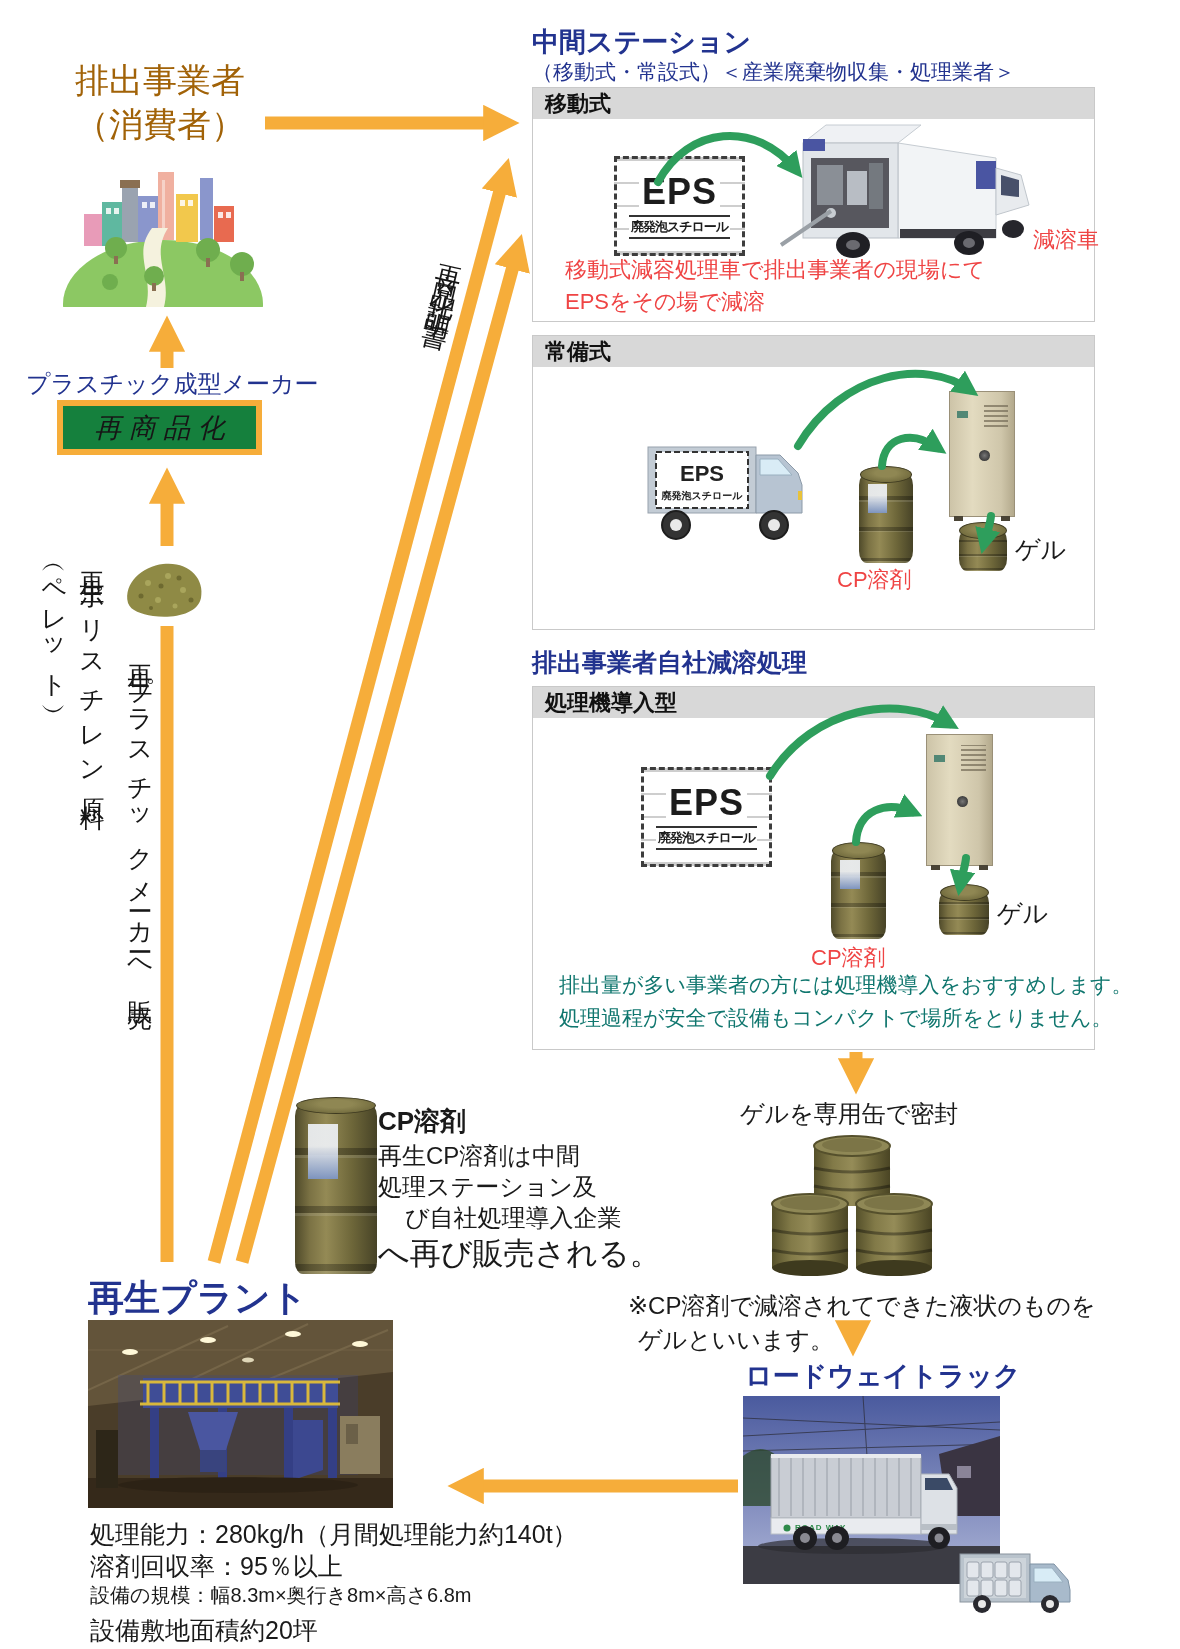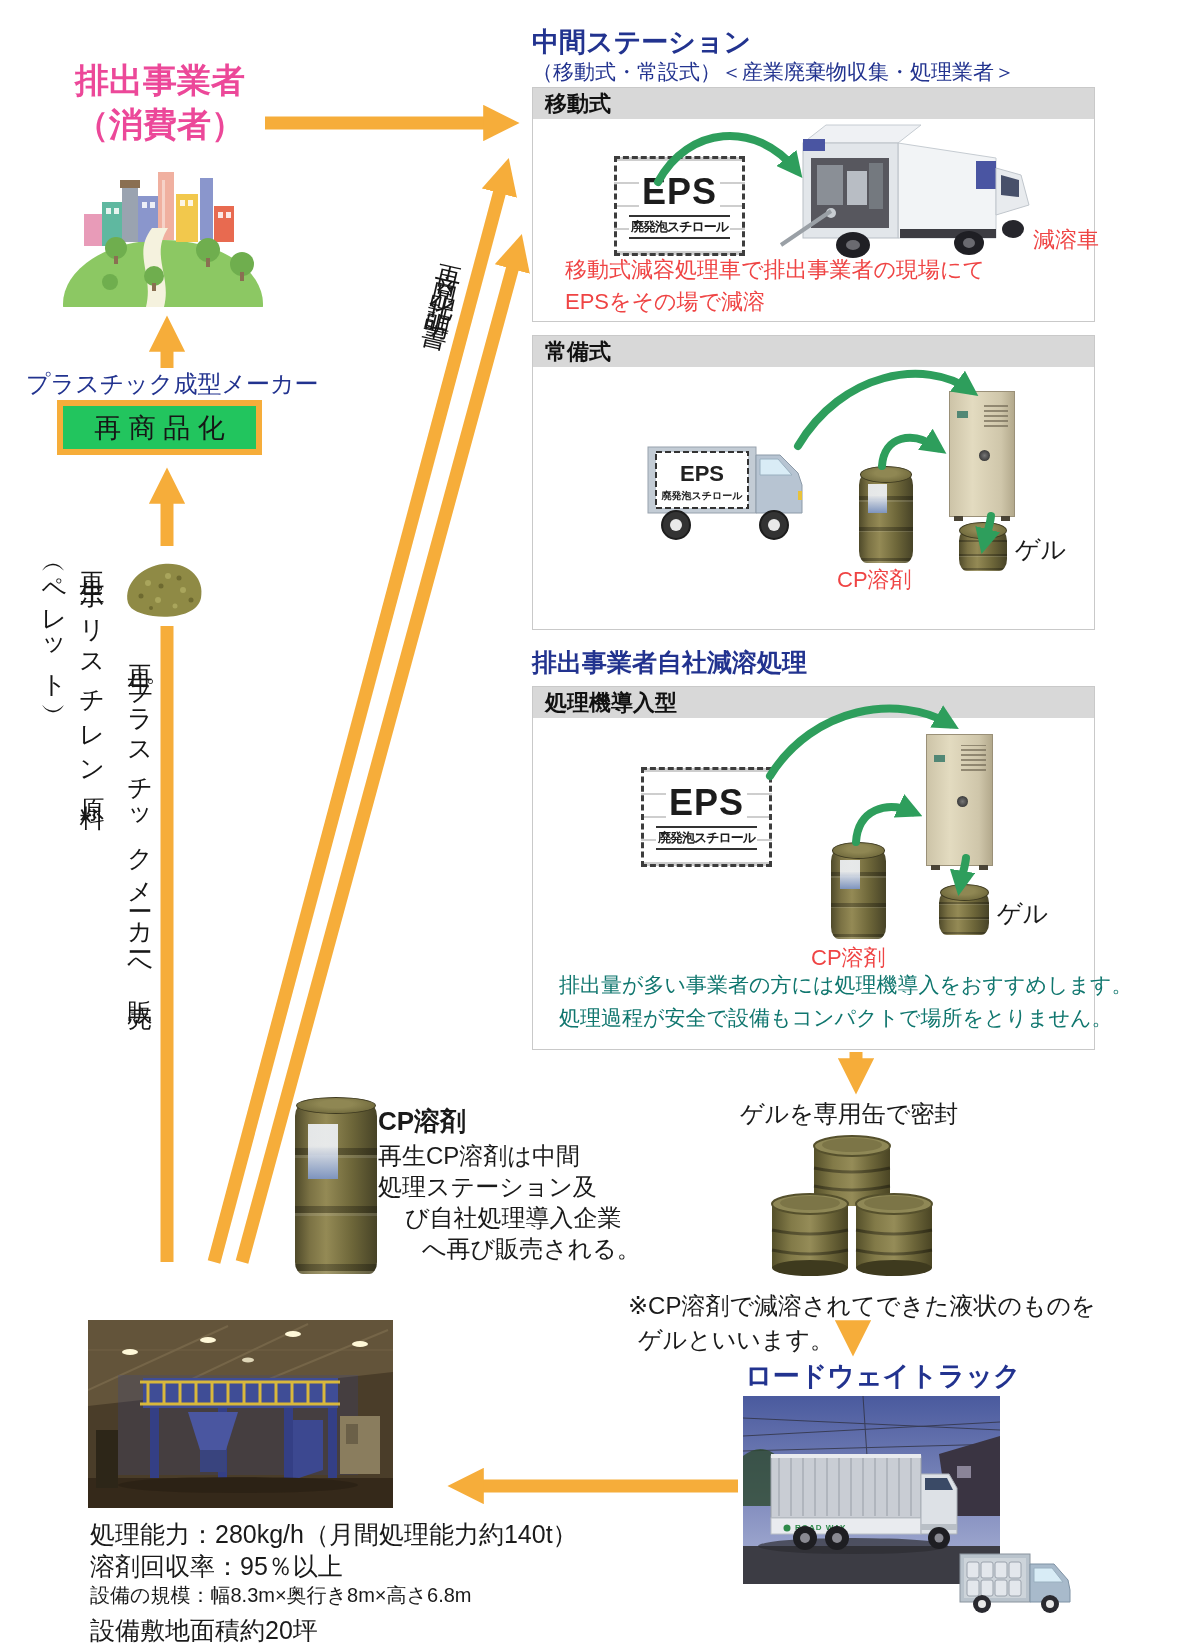--- a/index.html
+++ b/index.html
@@ -71,21 +71,21 @@
       <path d="M658,182 C688,126 756,120 796,170" marker-end="url(#gh)"></path>
       <path d="M798,446 C842,372 925,358 970,390" marker-end="url(#gh)"></path>
       <path d="M882,466 C884,436 912,430 938,448" marker-end="url(#gh)"></path>
       <path d="M991,516 C990,526 987,532 984,544" marker-end="url(#gh)"></path>
       <path d="M770,776 C814,706 898,694 950,724" marker-end="url(#gh)"></path>
       <path d="M856,842 C858,810 886,800 913,812" marker-end="url(#gh)"></path>
       <path d="M966,858 C965,868 962,874 960,886" marker-end="url(#gh)"></path>
     </g>
   </svg>
 
-  <div class="abs" style="left:55px;top:58px;width:210px;text-align:center;font-size:34px;font-weight:bold;line-height:44px;color:#ec4899;z-index:2;">
+  <div class="abs" style="left:55px;top:58px;width:210px;text-align:center;font-size:34px;font-weight:normal;line-height:44px;color:#a16207;z-index:2;">
     <div>排出事業者</div>
     <div>（消費者）</div>
   </div>
 
   <svg class="abs photo" style="left:58px;top:152px;" width="210" height="155" viewBox="0 0 210 155">
     <ellipse cx="105" cy="152" rx="100" ry="64" fill="#8CC863"></ellipse>
     <rect x="26" y="62" width="18" height="32" fill="#E89BB8"></rect>
     <rect x="44" y="50" width="22" height="44" fill="#5FB8A0"></rect>
     <rect x="64" y="34" width="16" height="56" fill="#9AA3B0"></rect>
     <rect x="62" y="28" width="20" height="8" fill="#8a6f52"></rect>
@@ -114,22 +114,22 @@
       <circle cx="184" cy="112" r="12" fill="#6FAE4E"></circle>
         <rect x="182" y="120" width="4" height="9" fill="#8a6f52"></rect>
       <circle cx="96" cy="124" r="10" fill="#6FAE4E"></circle>
         <rect x="94" y="131" width="4" height="8" fill="#8a6f52"></rect>
       <circle cx="52" cy="130" r="8" fill="#6FAE4E"></circle>
     </g>
   </svg>
 
   <div class="abs bluereg label" style="left:26px;top:368px;font-size:24px;z-index:2;">プラスチック成型メーカー</div>
 
-  <div class="abs" style="left:57px;top:400px;width:193px;height:43px;border:6px solid #F6AD3A;background:#22c55e;
-       display:flex;align-items:center;justify-content:center;z-index:2;">
+  <div class="abs" style="left:57px;top:400px;width:193px;height:43px;border:6px solid #F6AD3A;background:#15803d;
+       display:flex;align-items:center;justify-content:center;z-index:2;font-style:italic;">
     <span style="font-size:27px;color:#161616;white-space:nowrap;">再 商 品 化</span>
   </div>
 
   <div class="abs photo" style="left:113px;top:548px;width:100px;height:78px;background:#fff;z-index:6;">
     <svg width="100" height="78" viewBox="0 0 100 78">
       <path d="M15,55 C10,35 30,18 50,16 C75,13 92,30 88,50 C85,66 60,71 40,68 C28,66 18,63 15,55 Z" fill="#8f8a45"></path>
       <g fill="#a9a55c">
           <circle cx="35" cy="35" r="3"></circle>
           <circle cx="55" cy="28" r="3"></circle>
           <circle cx="70" cy="42" r="3"></circle>
@@ -356,22 +356,23 @@
       <circle cx="92" cy="58" r="4" fill="#e8e8e8"></circle>
   </svg>
 
   <div class="drum" style="left:295px;top:1104px;width:82px;height:170px;z-index:2;">
       <div class="tag"></div>
     </div>
   <div class="abs label" style="left:378px;top:1104px;font-size:26px;font-weight:bold;z-index:2;">CP溶剤</div>
   <div class="abs label" style="left:378px;top:1140px;font-size:24px;z-index:2;">再生CP溶剤は中間</div>
   <div class="abs label" style="left:378px;top:1171px;font-size:24px;z-index:2;">処理ステーション及</div>
   <div class="abs label" style="left:378px;top:1202px;font-size:24px;z-index:2;margin-left:27px;">び自社処理導入企業</div>
-  <div class="abs label" style="left:378px;top:1233px;font-size:24px;z-index:2;padding-left:44px;">へ再び販売される。</div>
-
+  <div class="abs label" style="left:378px;top:1233px;font-size:31px;z-index:2;">へ再び販売される。</div>
+
+  <div class="abs blue label" style="left:88px;top:1274px;font-size:36px;z-index:2;">再生プラント</div>
 
   <svg class="abs photo" style="left:88px;top:1320px;" width="305" height="188" viewBox="0 0 305 188">
     <rect width="305" height="188" fill="#4a3d29"></rect>
     <polygon points="0,0 305,0 305,52 0,86" fill="#63543a"></polygon>
     <g stroke="#7a6a4c" stroke-width="2" opacity=".8">
       <line x1="0" y1="70" x2="140" y2="6"></line>
         <line x1="60" y1="80" x2="220" y2="4"></line>
       <line x1="150" y1="72" x2="300" y2="10"></line>
         <line x1="0" y1="30" x2="305" y2="30" opacity=".4"></line>
     </g>

